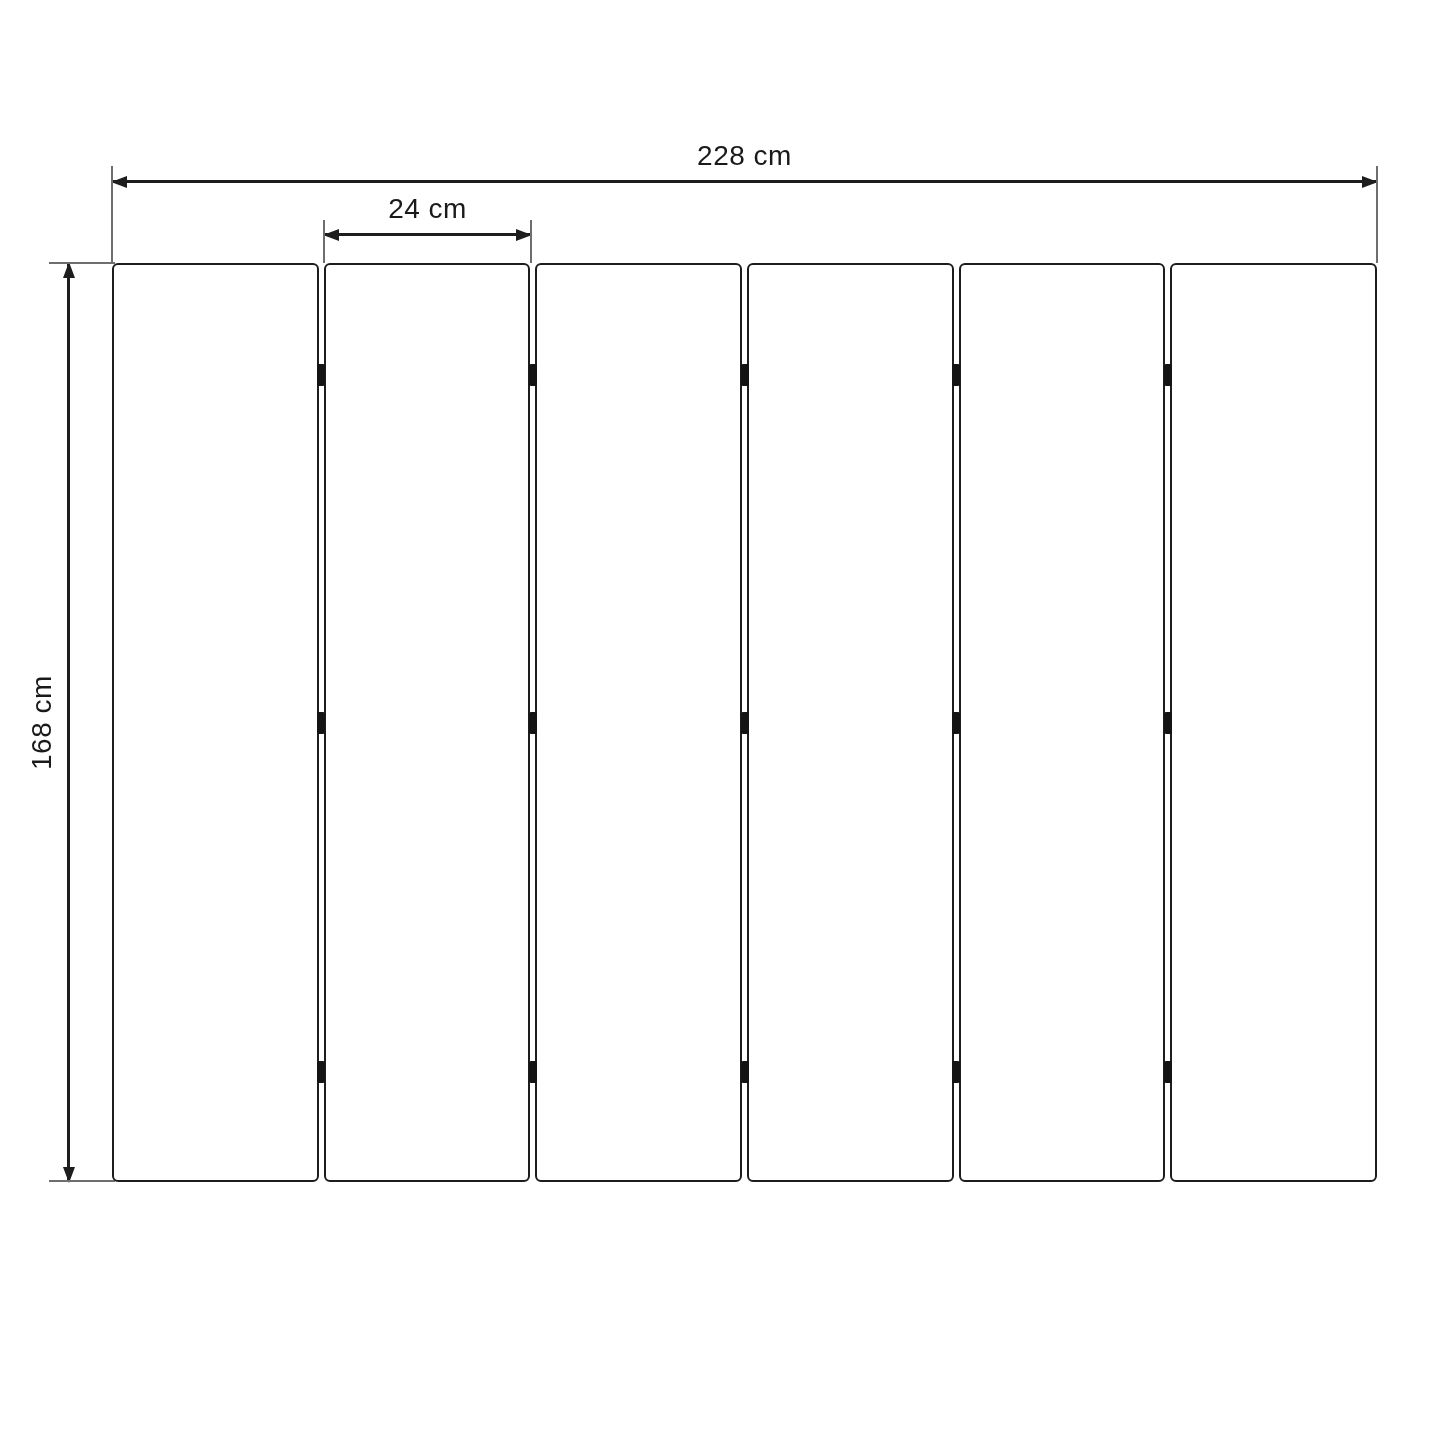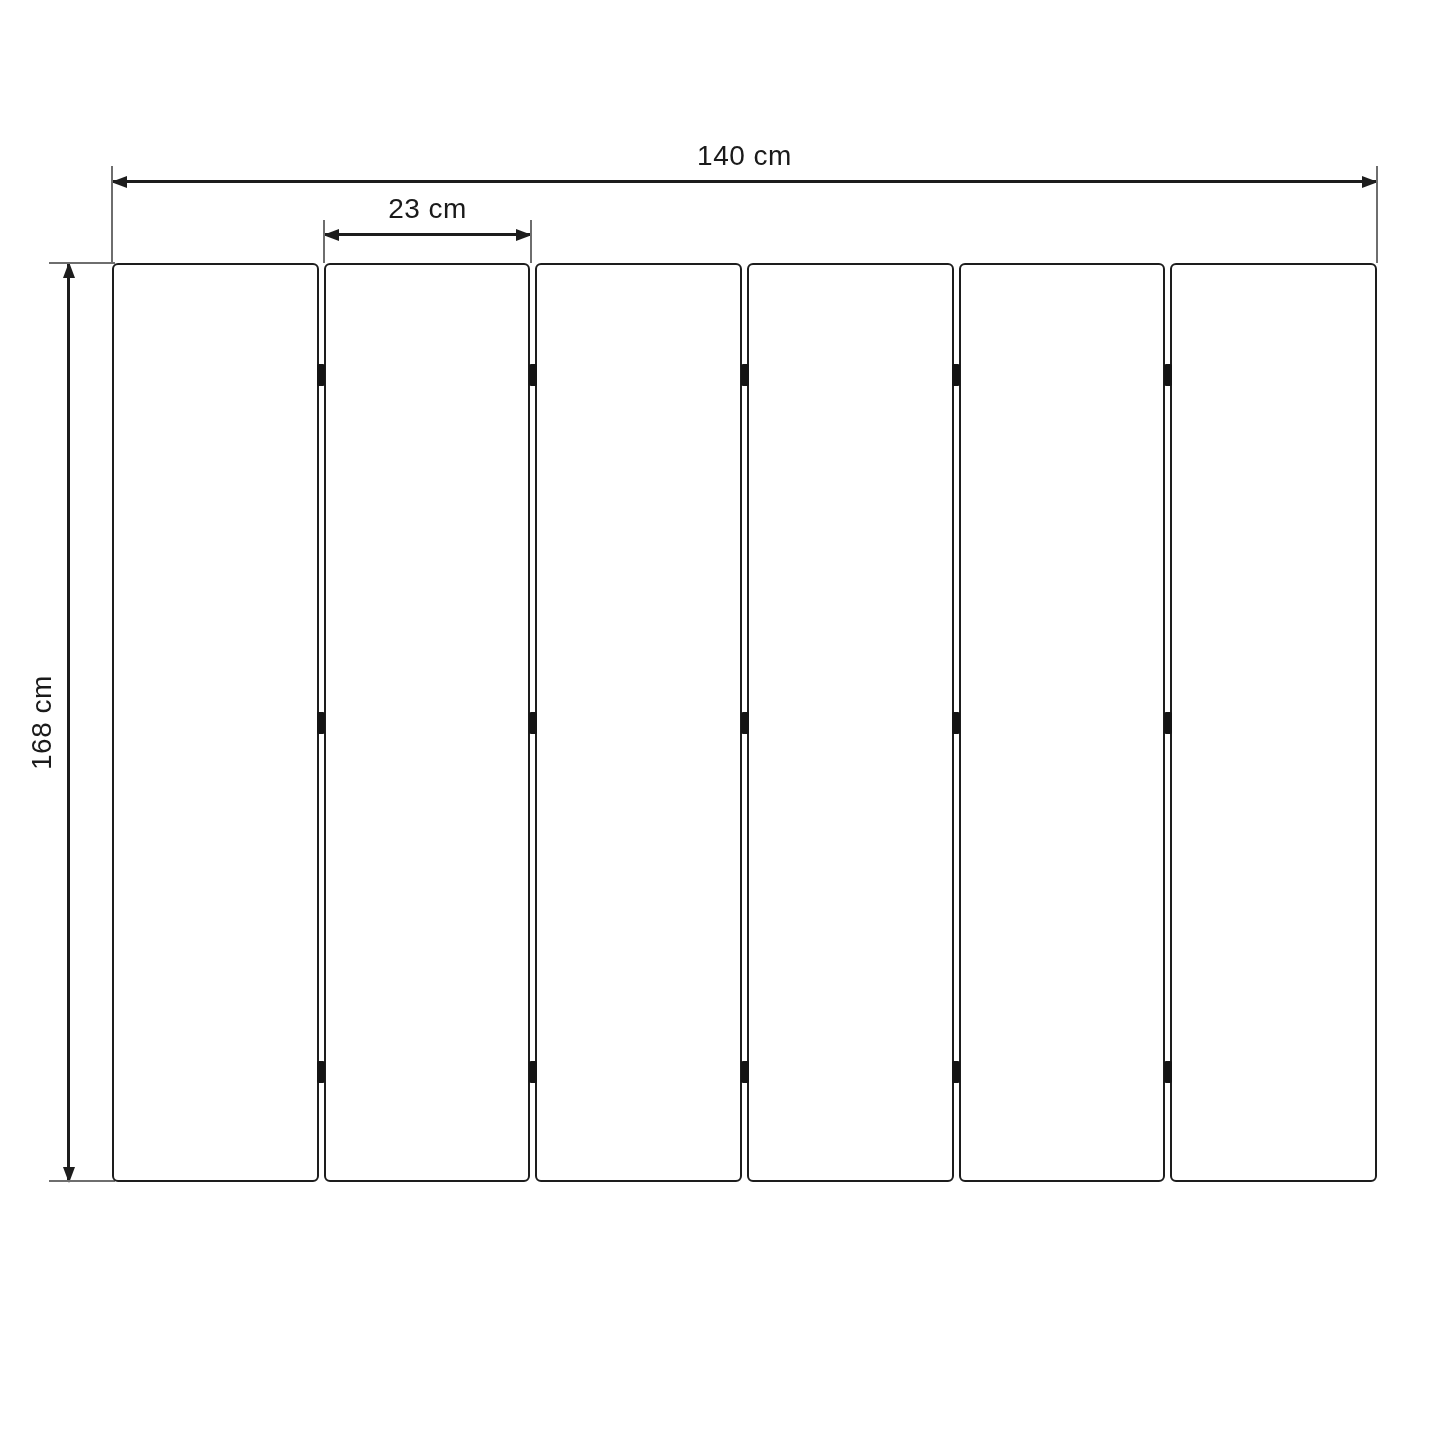--- a/index.html
+++ b/index.html
@@ -79,29 +79,29 @@
     display:flex;align-items:center;justify-content:center;
     writing-mode:vertical-rl;
     transform:rotate(180deg);
   }
 </style>
 </head>
 <body>
 
 <div class="canvas">
 
-  <div class="dim-label label-total">140 cm</div>
+  <div class="dim-label label-total">228 cm</div>
   <div class="dim-line-h dim-total-line">
     <span class="arrow arrow-left"></span>
     <span class="arrow arrow-right"></span>
   </div>
   <div class="ext-v ext-total-left"></div>
   <div class="ext-v ext-total-right"></div>
 
-  <div class="dim-label label-panel">23 cm</div>
+  <div class="dim-label label-panel">24 cm</div>
   <div class="dim-line-h dim-panel-line">
     <span class="arrow arrow-left"></span>
     <span class="arrow arrow-right"></span>
   </div>
   <div class="ext-v ext-panel-left"></div>
   <div class="ext-v ext-panel-right"></div>
 
   <div class="dim-label label-height">168 cm</div>
   <div class="dim-line-v dim-height-line">
     <span class="arrow arrow-up"></span>

